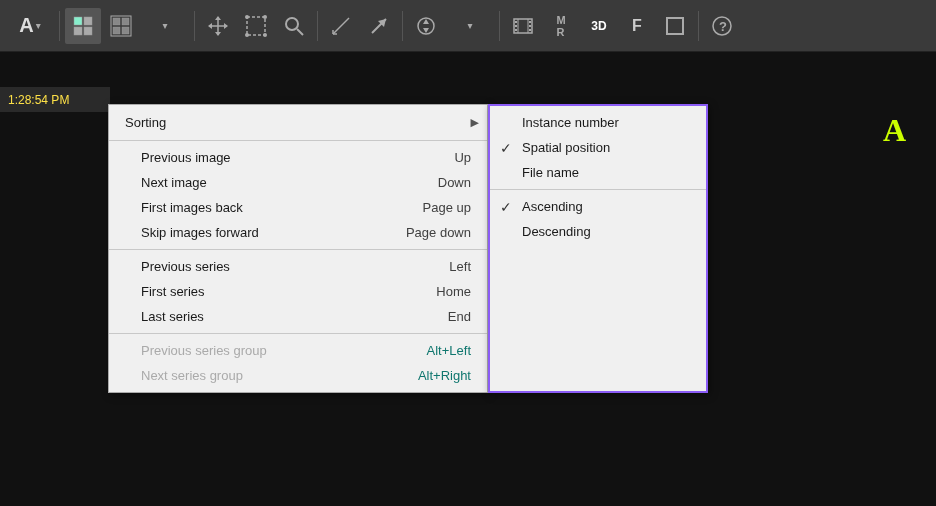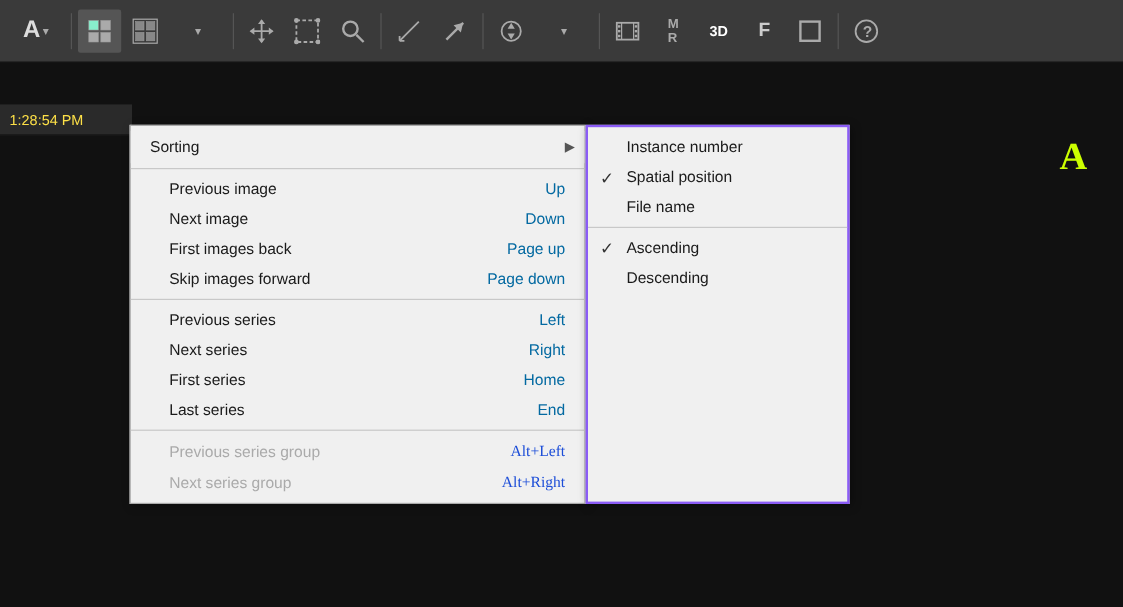--- a/index.html
+++ b/index.html
@@ -127,25 +127,25 @@
       color: #1a1a1a;
       white-space: nowrap;
       position: relative;
     }
     .menu-item.disabled { color: #aaa; cursor: default; }
 
     .menu-item-label {
       flex: 1;
     }
     .menu-item-shortcut {
-      color: #0369a1;
+      color: #404040;
       font-size: 13px;
       margin-left: 40px;
     }
-    .menu-item.disabled .menu-item-shortcut { color: #1d4ed8; font-family: Liberation Serif, serif; }
+    .menu-item.disabled .menu-item-shortcut { color: #0f766e; }
 
     .menu-item-checkmark {
       position: absolute;
       left: 10px;
       font-size: 14px;
       color: #333;
     }
 
     
     .menu-item-header {
@@ -334,24 +334,20 @@
         <span class="menu-item-shortcut">Page down</span>
       </div>
 
       <div class="menu-section-divider"></div>
 
       <div class="menu-item">
         <span class="menu-item-label">Previous series</span>
         <span class="menu-item-shortcut">Left</span>
       </div>
 
-      <div class="menu-item">
-        <span class="menu-item-label">Next series</span>
-        <span class="menu-item-shortcut">Right</span>
-      </div>
 
       <div class="menu-item">
         <span class="menu-item-label">First series</span>
         <span class="menu-item-shortcut">Home</span>
       </div>
 
       <div class="menu-item">
         <span class="menu-item-label">Last series</span>
         <span class="menu-item-shortcut">End</span>
       </div>

